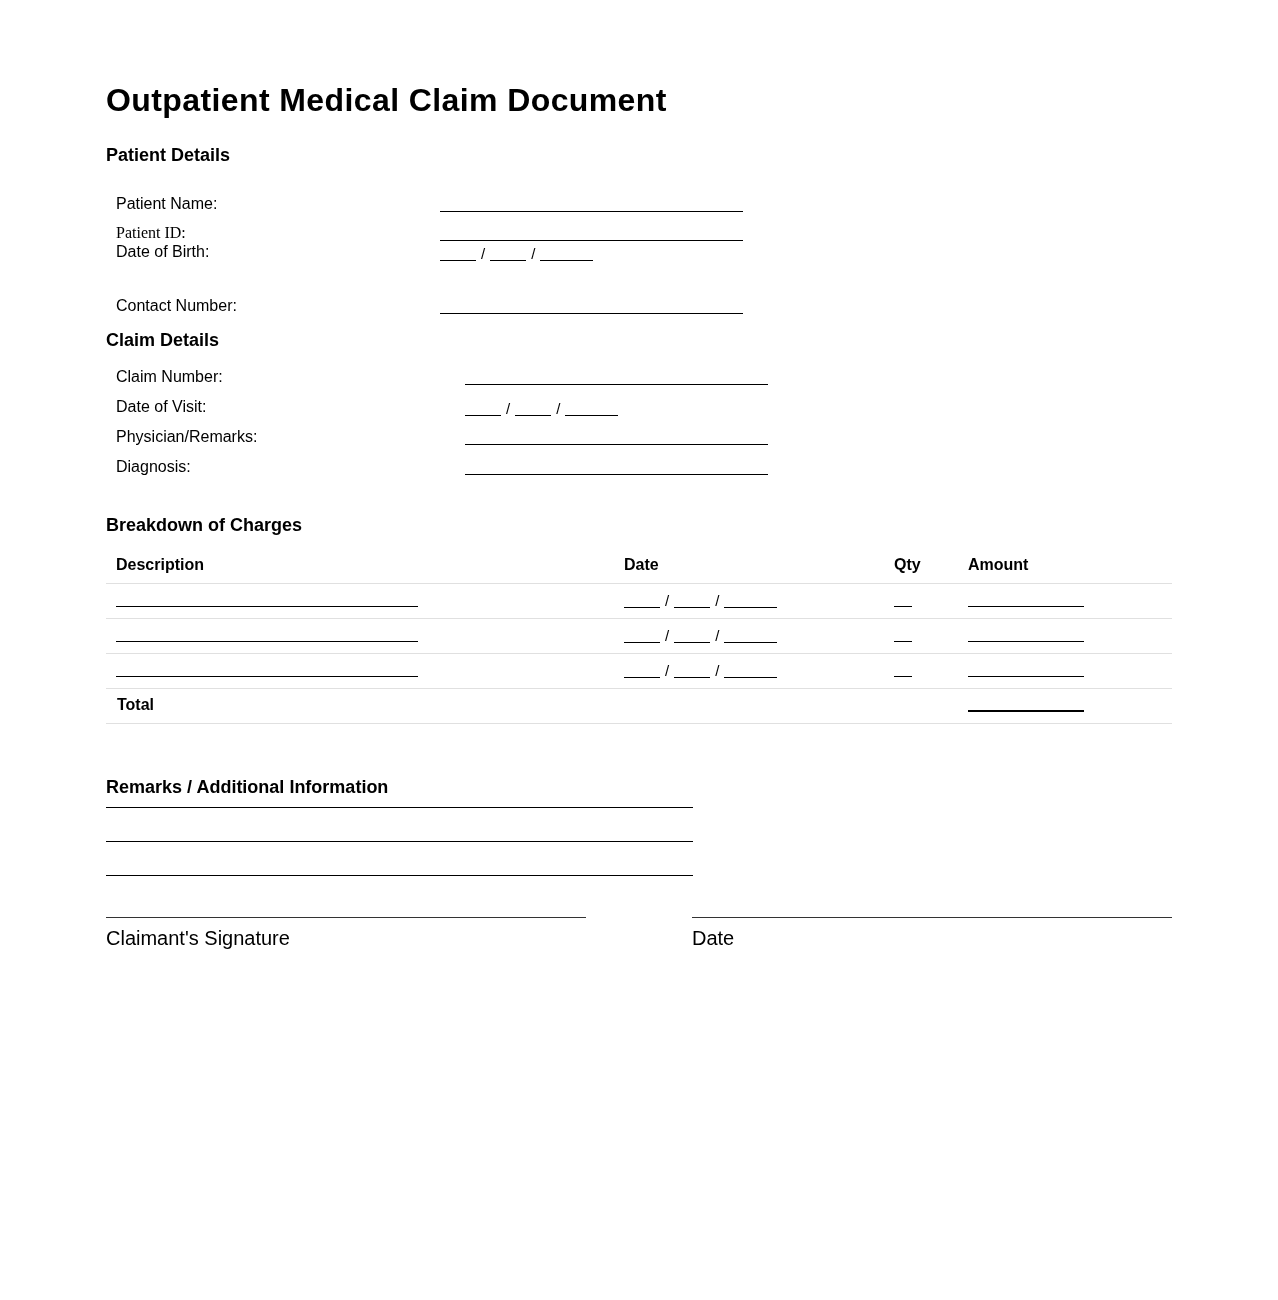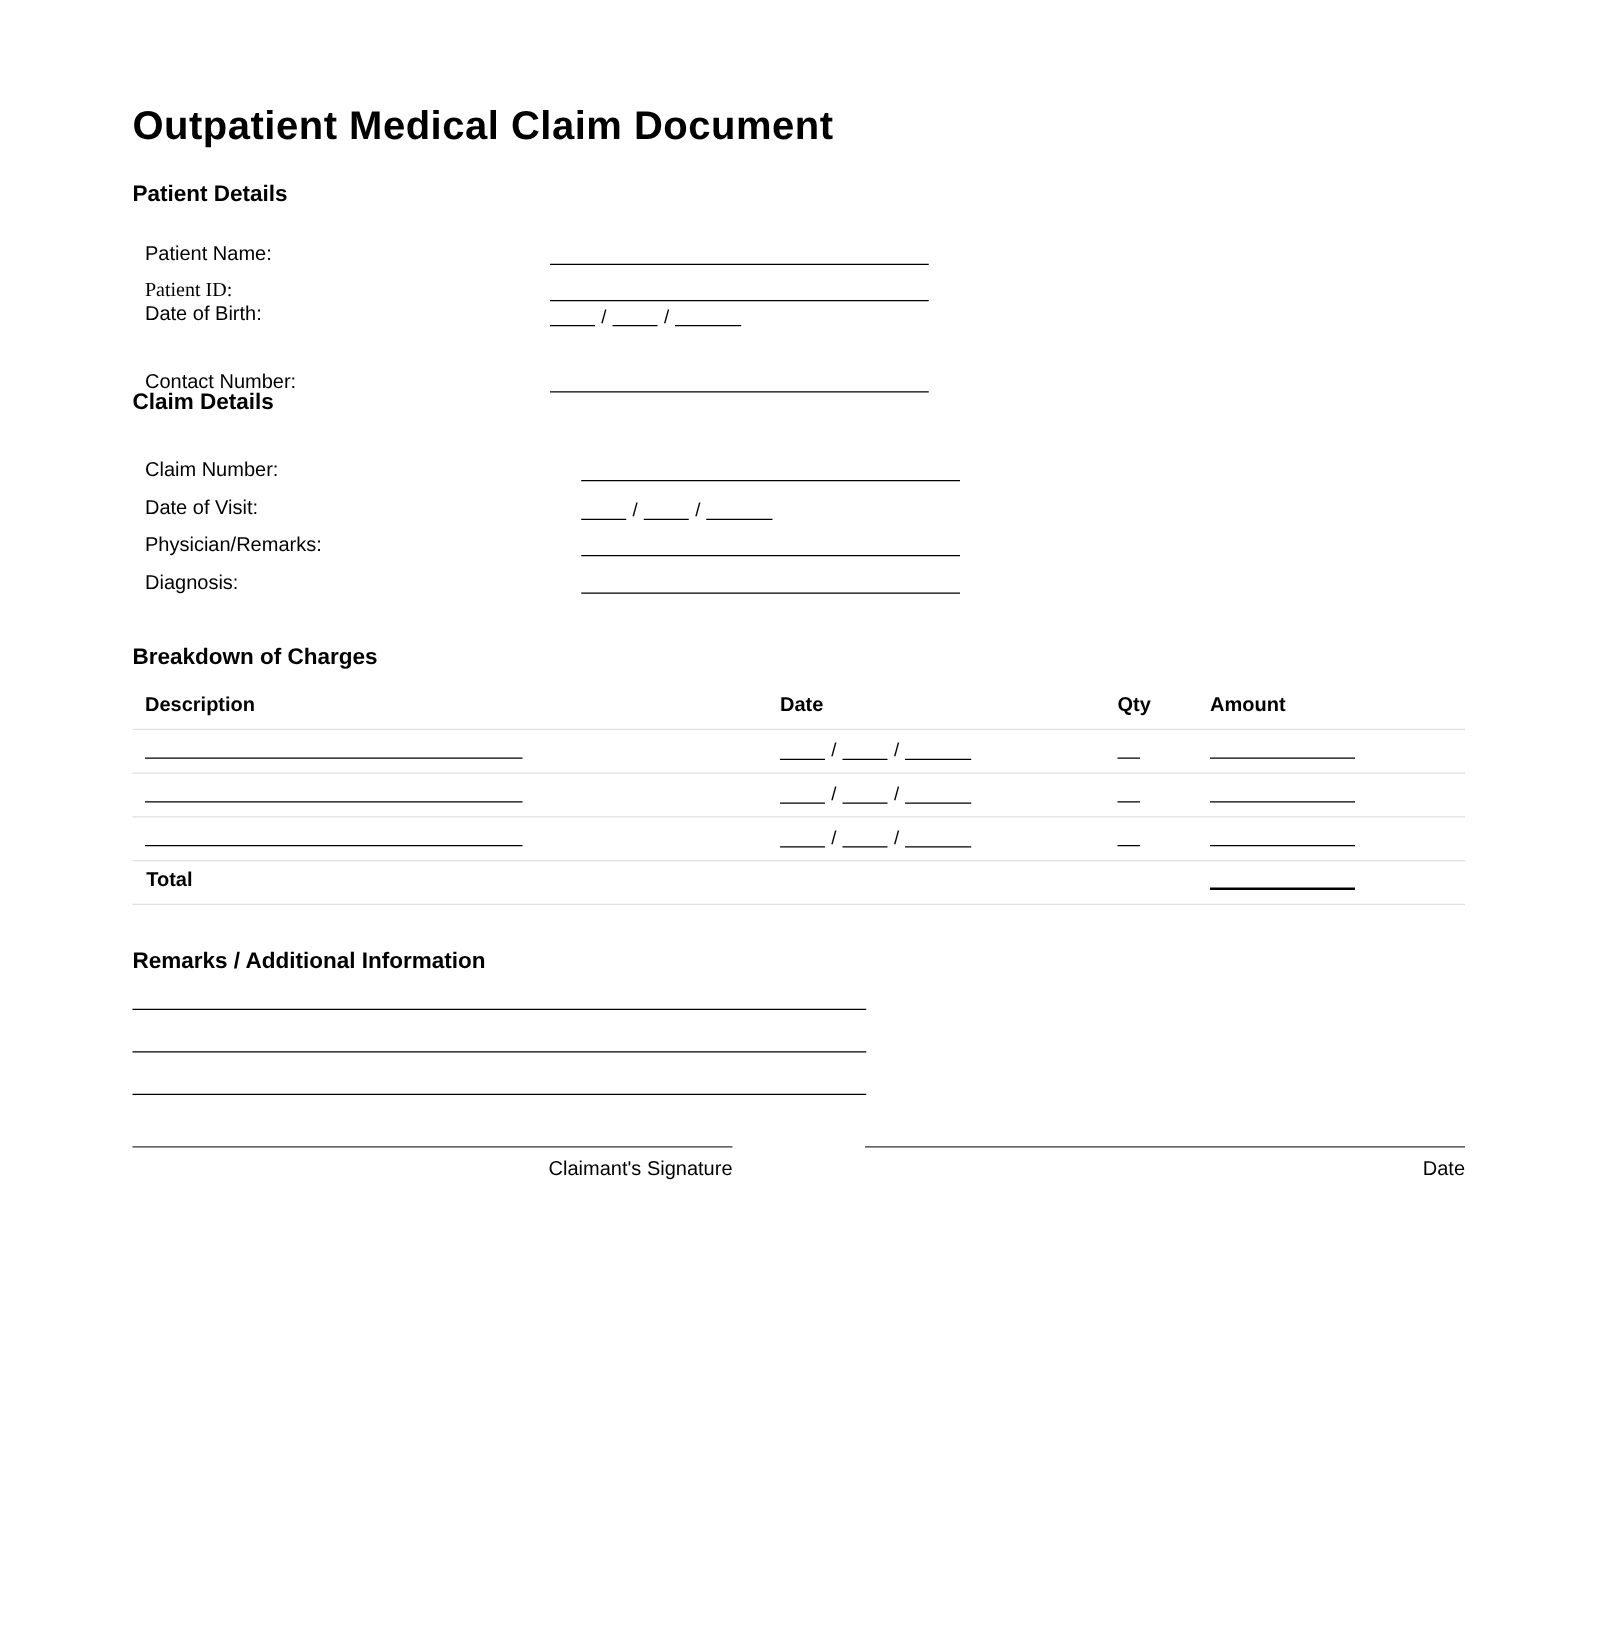--- a/index.html
+++ b/index.html
@@ -15,21 +15,21 @@
   .date .sep { display:inline-block; margin:0 5px; font-size:15px; line-height:14px; }
   
   .tbl { position:absolute; left:0; top:548px; width:1066px; }
   .trow { position:absolute; left:0; width:1066px; height:35px; border-bottom:1px solid #e0e0e0; }
   .th { position:absolute; font-size:16px; font-weight:bold; top:8px; white-space:nowrap; }
   .cell-line { position:absolute; border-bottom:1px solid #000; height:0; }
   .qty-line { position:absolute; border-bottom:1px solid #000; width:18px; }
   .total-line { position:absolute; border-bottom:2px solid #000; height:0; }
   .remark-line { position:absolute; left:0; width:587px; border-bottom:1px solid #000; height:0; }
   .sig-line { position:absolute; border-bottom:1px solid #333; height:0; }
-  .sig-label { position:absolute; font-size:16px; text-align:right; white-space:nowrap; }
+  .sig-label { position:absolute; font-size:20px; text-align:left; white-space:nowrap; }
 </style>
 </head>
 <body>
 
 <div class="page">
 
   <h1>Outpatient Medical Claim Document</h1>
 
   <h2 style="top:145px;">Patient Details</h2>
 
@@ -49,21 +49,21 @@
       <span class="seg" style="width:36px;"></span>
       <span class="sep">/</span>
       <span class="seg" style="width:53px;"></span>
     </div>
   </div>
   <div class="row" style="top:273px;margin-top:24px;">
     <span class="label">Contact Number:</span>
     <div class="uline" style="left:334px; top:16px; width:303px;"></div>
   </div>
 
-  <h2 style="top:311px;">Claim Details</h2>
+  <h2 style="top:330px;">Claim Details</h2>
 
   <div class="row" style="top:368px;">
     <span class="label">Claim Number:</span>
     <div class="uline" style="left:359px; top:16px; width:303px;"></div>
   </div>
   <div class="row" style="top:398px;">
     <span class="label">Date of Visit:</span>
     <div class="date" style="left:359px; top:3px;">
       <span class="seg" style="width:36px;"></span>
       <span class="sep">/</span>
@@ -129,21 +129,21 @@
       <div class="qty-line" style="left:788px; top:23px;"></div>
       <div class="cell-line" style="left:862px; top:23px; width:116px;"></div>
     </div>
 
     <div class="trow" style="top:140px;">
       <span class="th" style="left:11px;">Total</span>
       <div class="total-line" style="left:862px; top:22px; width:116px;"></div>
     </div>
   </div>
 
-  <h2 style="top:758px;">Remarks / Additional Information</h2>
+  <h2 style="top:777px;">Remarks / Additional Information</h2>
   <div class="remark-line" style="top:807px;"></div>
   <div class="remark-line" style="top:841px;"></div>
   <div class="remark-line" style="top:875px;"></div>
 
   <div class="sig-line" style="left:0; top:917px; width:480px;"></div>
   <div class="sig-label" style="left:0; top:927px; width:480px;">Claimant's Signature</div>
 
   <div class="sig-line" style="left:586px; top:917px; width:480px;"></div>
   <div class="sig-label" style="left:586px; top:927px; width:480px;">Date</div>
 

